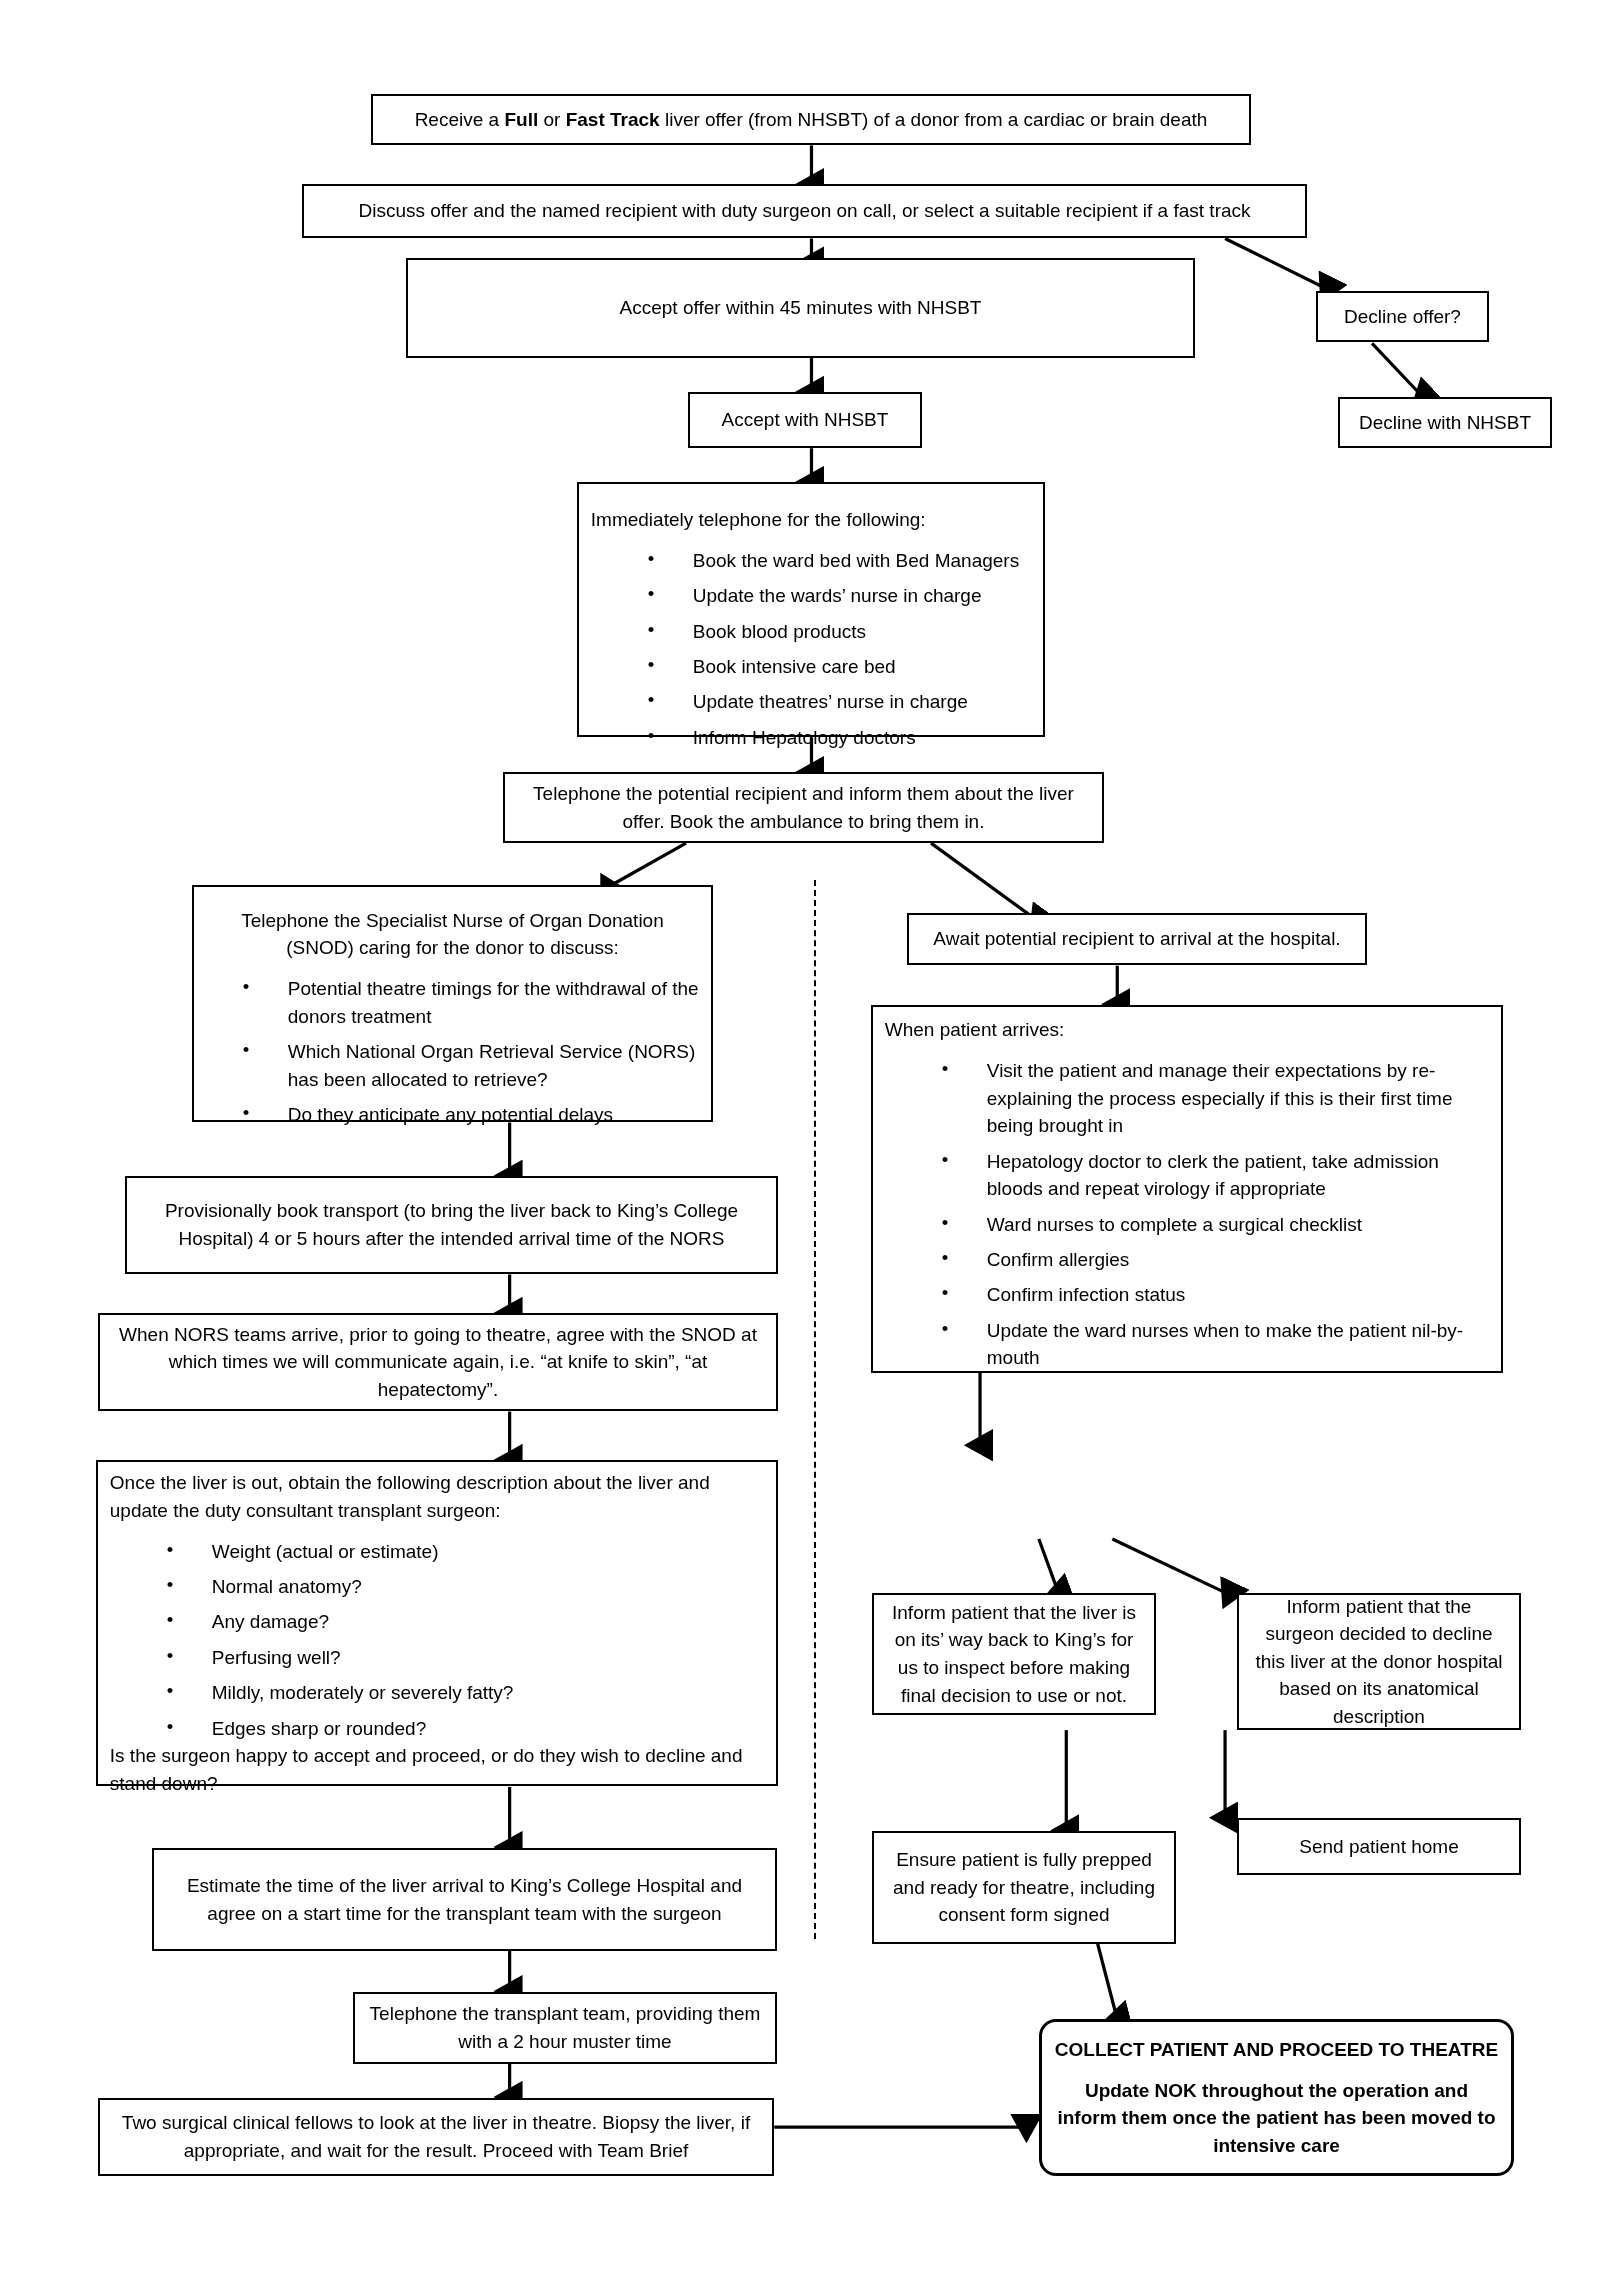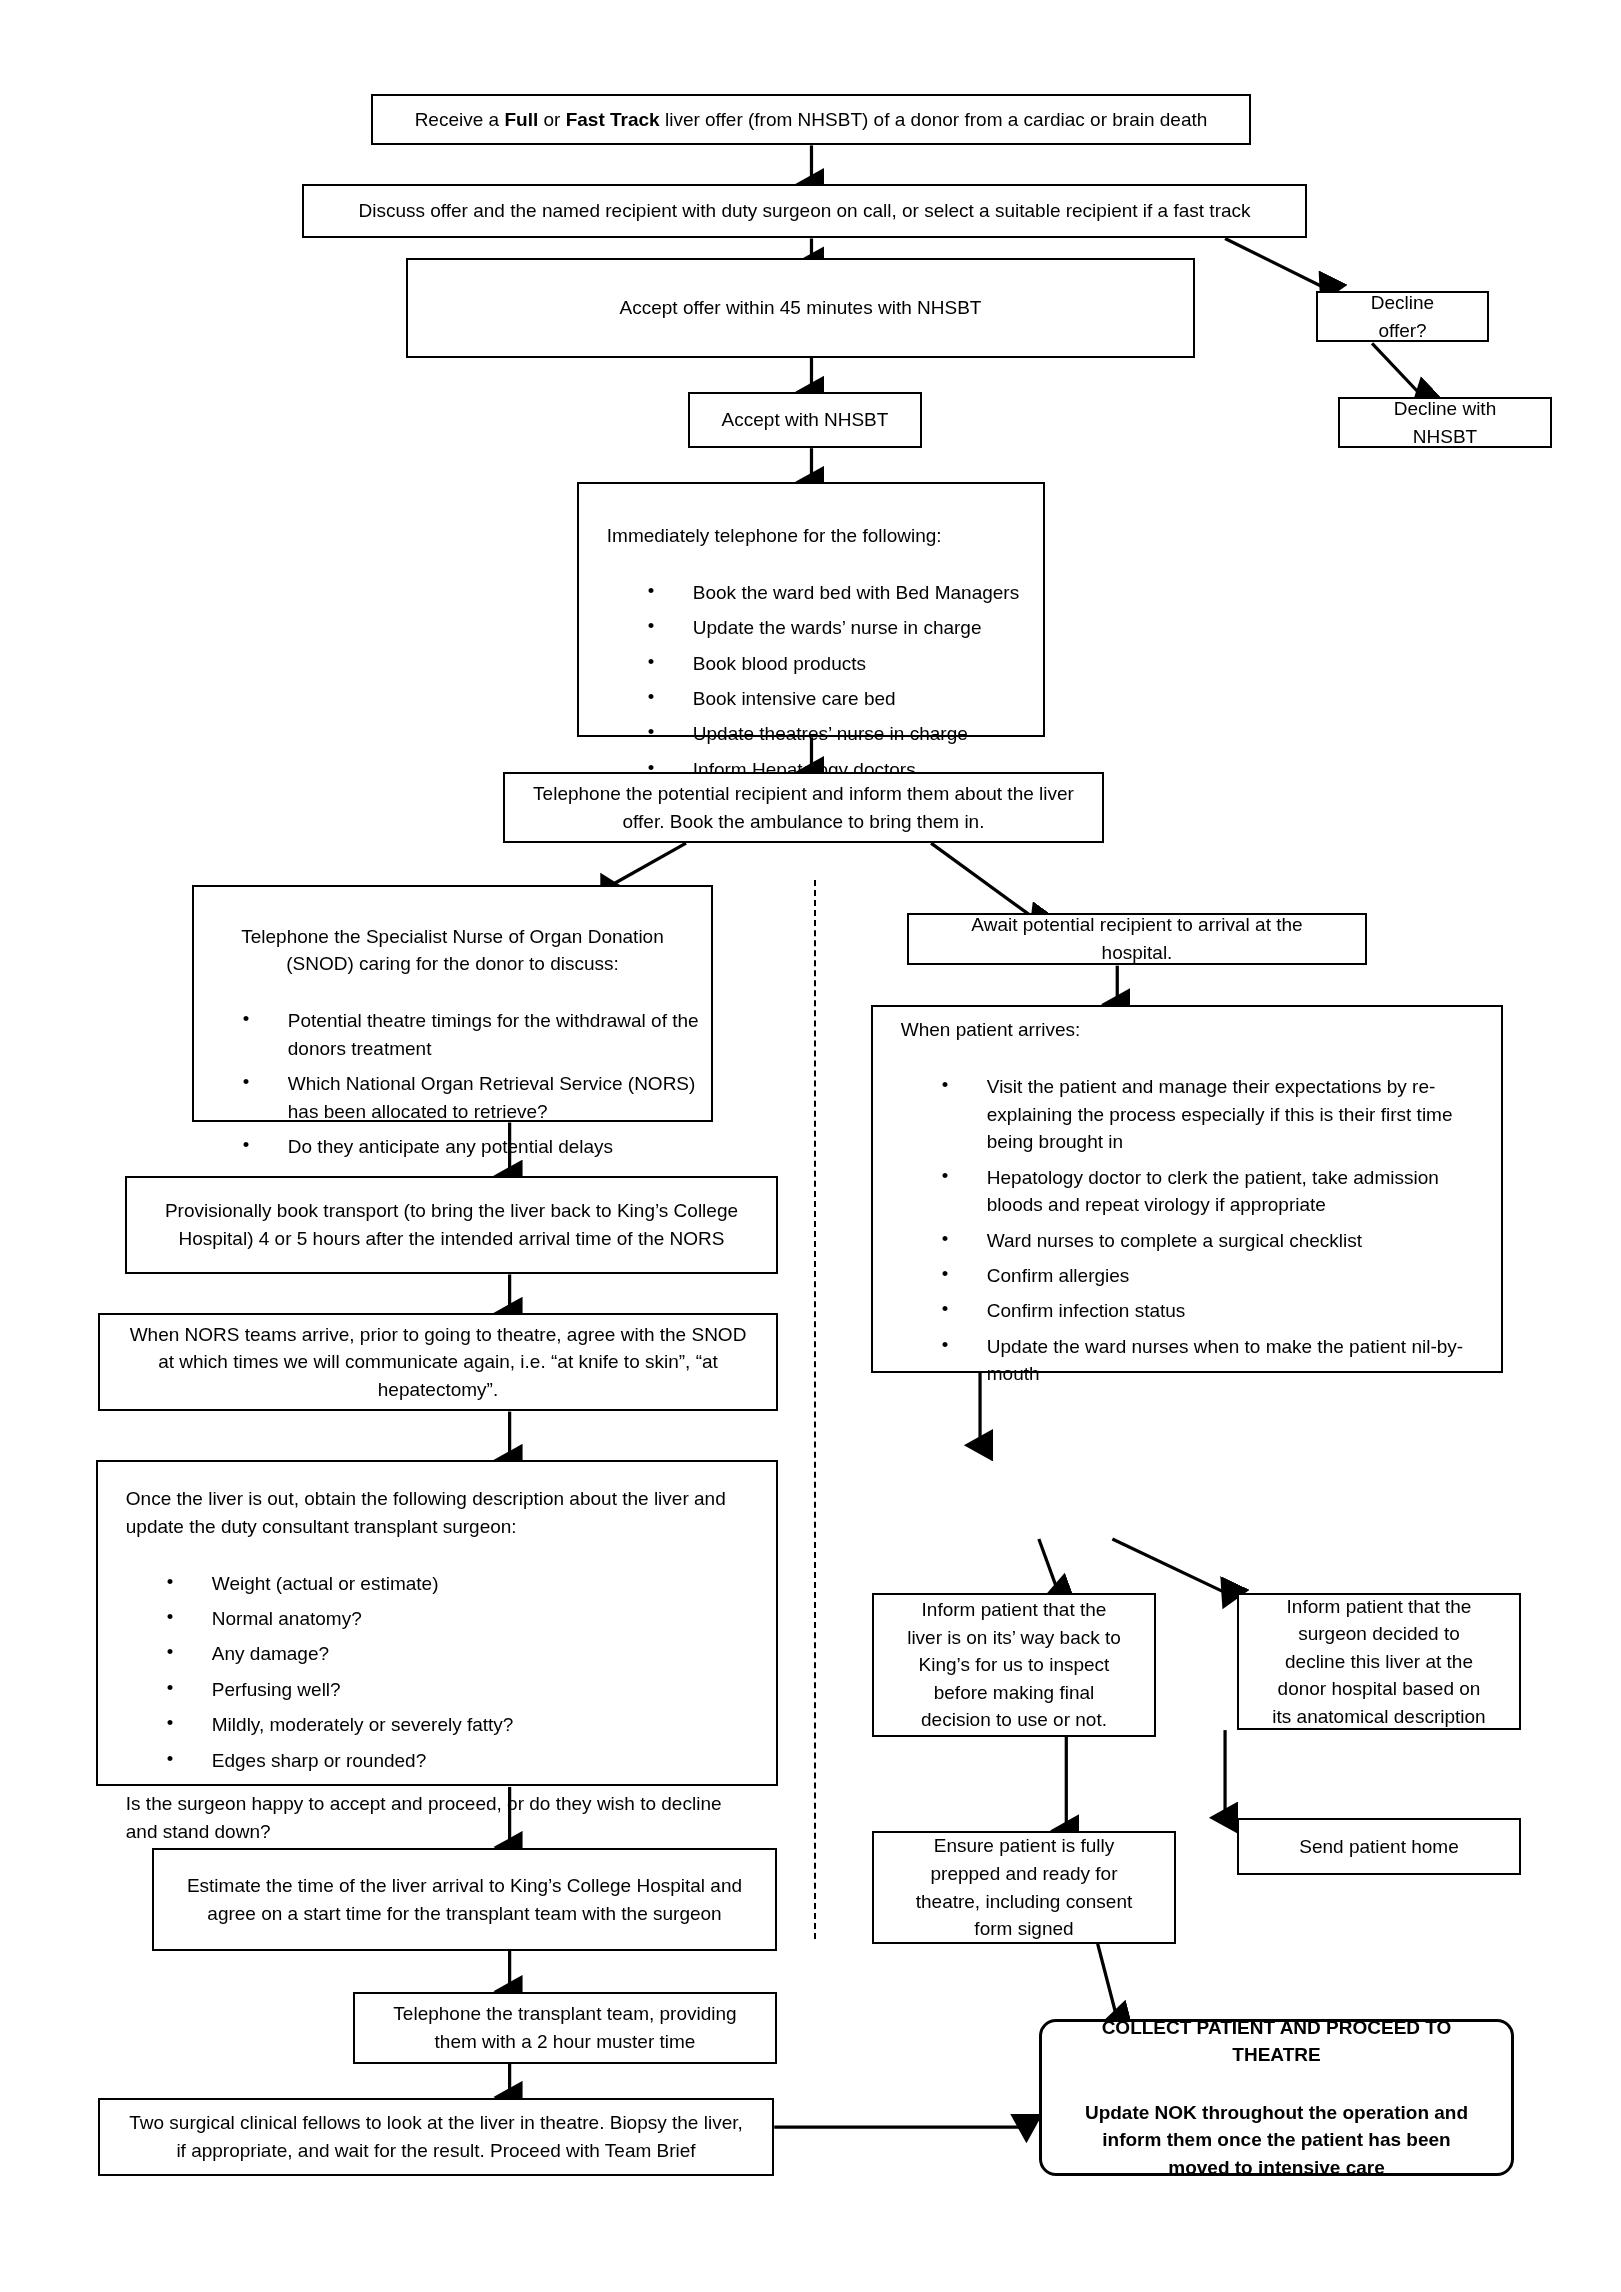--- a/index.html
+++ b/index.html
@@ -30,21 +30,21 @@
     font-size: 19px;
     line-height: 1.45;
     color: #000;
     padding: 7.8px 11.8px;
   }
   .box.center { text-align: center; }
   .box.left   { text-align: left; }
   .box.thick  { border-width: 3.9px; border-radius: 17px; }
   .box.bold   { font-weight: bold; }
 
-  .para { margin: 16px; }
+  .para { margin: 0; }
   .para + .para { margin-top: 13.7px; }
   .small { font-size: 14px; }
 
   ul.blist {
     margin: 13.7px 0 0 0;
     padding: 0 0 0 57px;
     list-style: none;
     text-align: left;
   }
   ul.blist li {
@@ -231,21 +231,21 @@
       <li>Visit the patient and manage their expectations by re-explaining the process especially  if this is their first time being brought in</li>
       <li>Hepatology doctor to clerk the patient, take admission bloods and repeat virology if appropriate</li>
       <li>Ward nurses to complete a surgical checklist</li>
       <li>Confirm allergies</li>
       <li>Confirm infection status</li>
       <li>Update the ward nurses when to make the patient nil-by-mouth</li>
     </ul>
   </div>
 
 
-  <div class="box center" style="left:872px; top:1593px; width:284px; height:144px;">
+  <div class="box center" style="left:872px; top:1593px; width:284px; height:122px;">
     <p class="para">Inform patient that the liver is on its’ way back to King’s for us to inspect before making final decision to use or not.</p>
   </div>
 
   <div class="box center" style="left:1237px; top:1593px; width:284px; height:137px;">
     <p class="para">Inform patient that the surgeon decided to decline this liver at the donor hospital based on its anatomical description</p>
   </div>
 
   <div class="box center" style="left:1237px; top:1818px; width:284px; height:57px;">
     <p class="para">Send patient home</p>
   </div>

